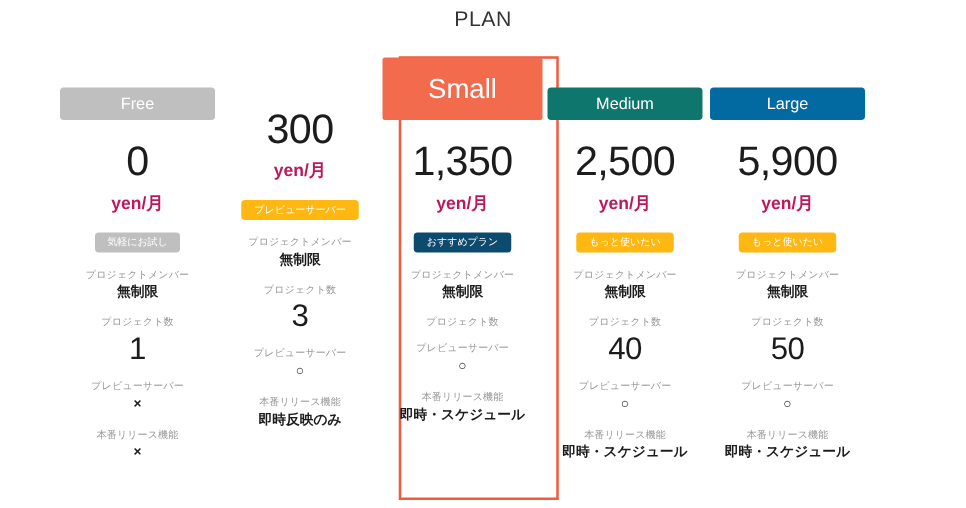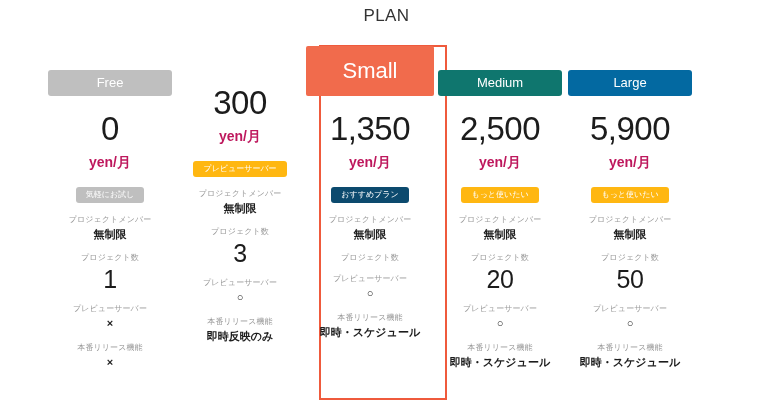--- a/index.html
+++ b/index.html
@@ -235,21 +235,21 @@
     <div class="price-unit">yen/月</div>
     <div class="badge-row">
       <span class="badge" style="background:#ffb711;">もっと使いたい</span>
     </div>
     <div class="feature f-members">
       <div class="feature-label">プロジェクトメンバー</div>
       <div class="feature-value">無制限</div>
     </div>
     <div class="feature f-projects">
       <div class="feature-label">プロジェクト数</div>
-      <div class="feature-value big">20</div>
+      <div class="feature-value big">40</div>
     </div>
     <div class="feature f-preview">
       <div class="feature-label">プレビューサーバー</div>
       <div class="feature-value sym-circle">○</div>
     </div>
     <div class="feature f-release">
       <div class="feature-label">本番リリース機能</div>
       <div class="feature-value">即時・スケジュール</div>
     </div>
   </div>

